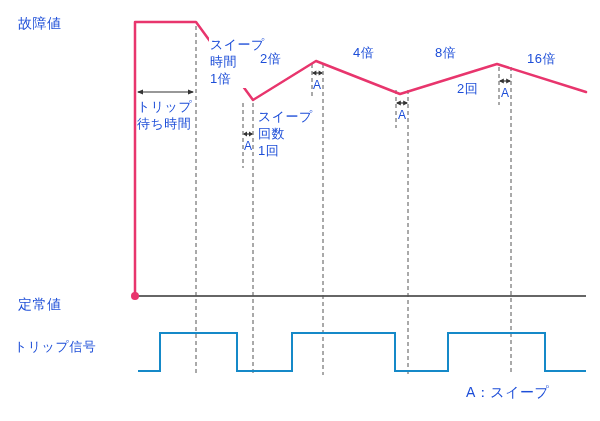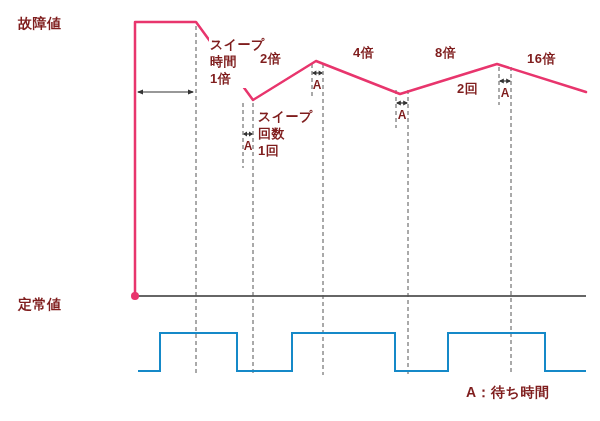--- a/index.html
+++ b/index.html
@@ -8,22 +8,22 @@
     width: 600px;
     height: 421px;
     overflow: hidden;
     background: #ffffff;
     font-family: "Liberation Sans", "DejaVu Sans", sans-serif;
   }
   .stage svg { position: absolute; left: 0; top: 0; }
   .lbl {
     position: absolute;
     font-size: 13px;
-    font-weight: 700;
-    color: #7f1d1d;
+    font-weight: 400;
+    color: #1d4ed8;
     line-height: 1.3;
     white-space: pre-line;
     letter-spacing: 0.5px;
   }
   .lbl.big { font-size: 14px; }
   .lbl.small { font-size: 12px; letter-spacing: 0; }
   .lbl.bg { background: #ffffff; padding: 0 1px; }
   .lbl.ctr { transform: translateX(-50%); }
 </style>
 </head>
@@ -58,21 +58,24 @@
       <polygon points="408,103 403.2,100.4 403.2,105.6" fill="#333333"></polygon>
       <line x1="500" y1="81" x2="510" y2="81" stroke="#333333" stroke-width="1.2"></line>
       <polygon points="499,81 503.8,78.4 503.8,83.6" fill="#333333"></polygon>
       <polygon points="511,81 506.2,78.4 506.2,83.6" fill="#333333"></polygon>
     </svg>
 
   <div class="lbl big" style="left:18px; top:14px">故障値</div>
 
   <div class="lbl big" style="left:18px; top:295px">定常値</div>
 
+  <div class="lbl" style="left:14px; top:339px">トリップ信号</div>
 
+  <div class="lbl" style="left:137px; top:99px">トリップ
+待ち時間</div>
 
   <div class="lbl bg" style="left:209px; top:37px">スイープ
 時間
 1倍</div>
 
   <div class="lbl bg" style="left:257px; top:109px">スイープ
 回数
 1回</div>
 
 
@@ -87,14 +90,14 @@
   <div class="lbl" style="left:527px; top:51px">16倍</div>
 
   <div class="lbl small ctr" style="left:248px; top:139px">A</div>
 
   <div class="lbl small ctr" style="left:317px; top:78px">A</div>
 
   <div class="lbl small ctr" style="left:402px; top:108px">A</div>
 
   <div class="lbl small ctr" style="left:505px; top:86px">A</div>
 
-  <div class="lbl big" style="left:466px; top:383px">A：待ち時間</div>
+  <div class="lbl big" style="left:466px; top:383px">A：スイープ</div>
 </div>
 
 </body></html>

